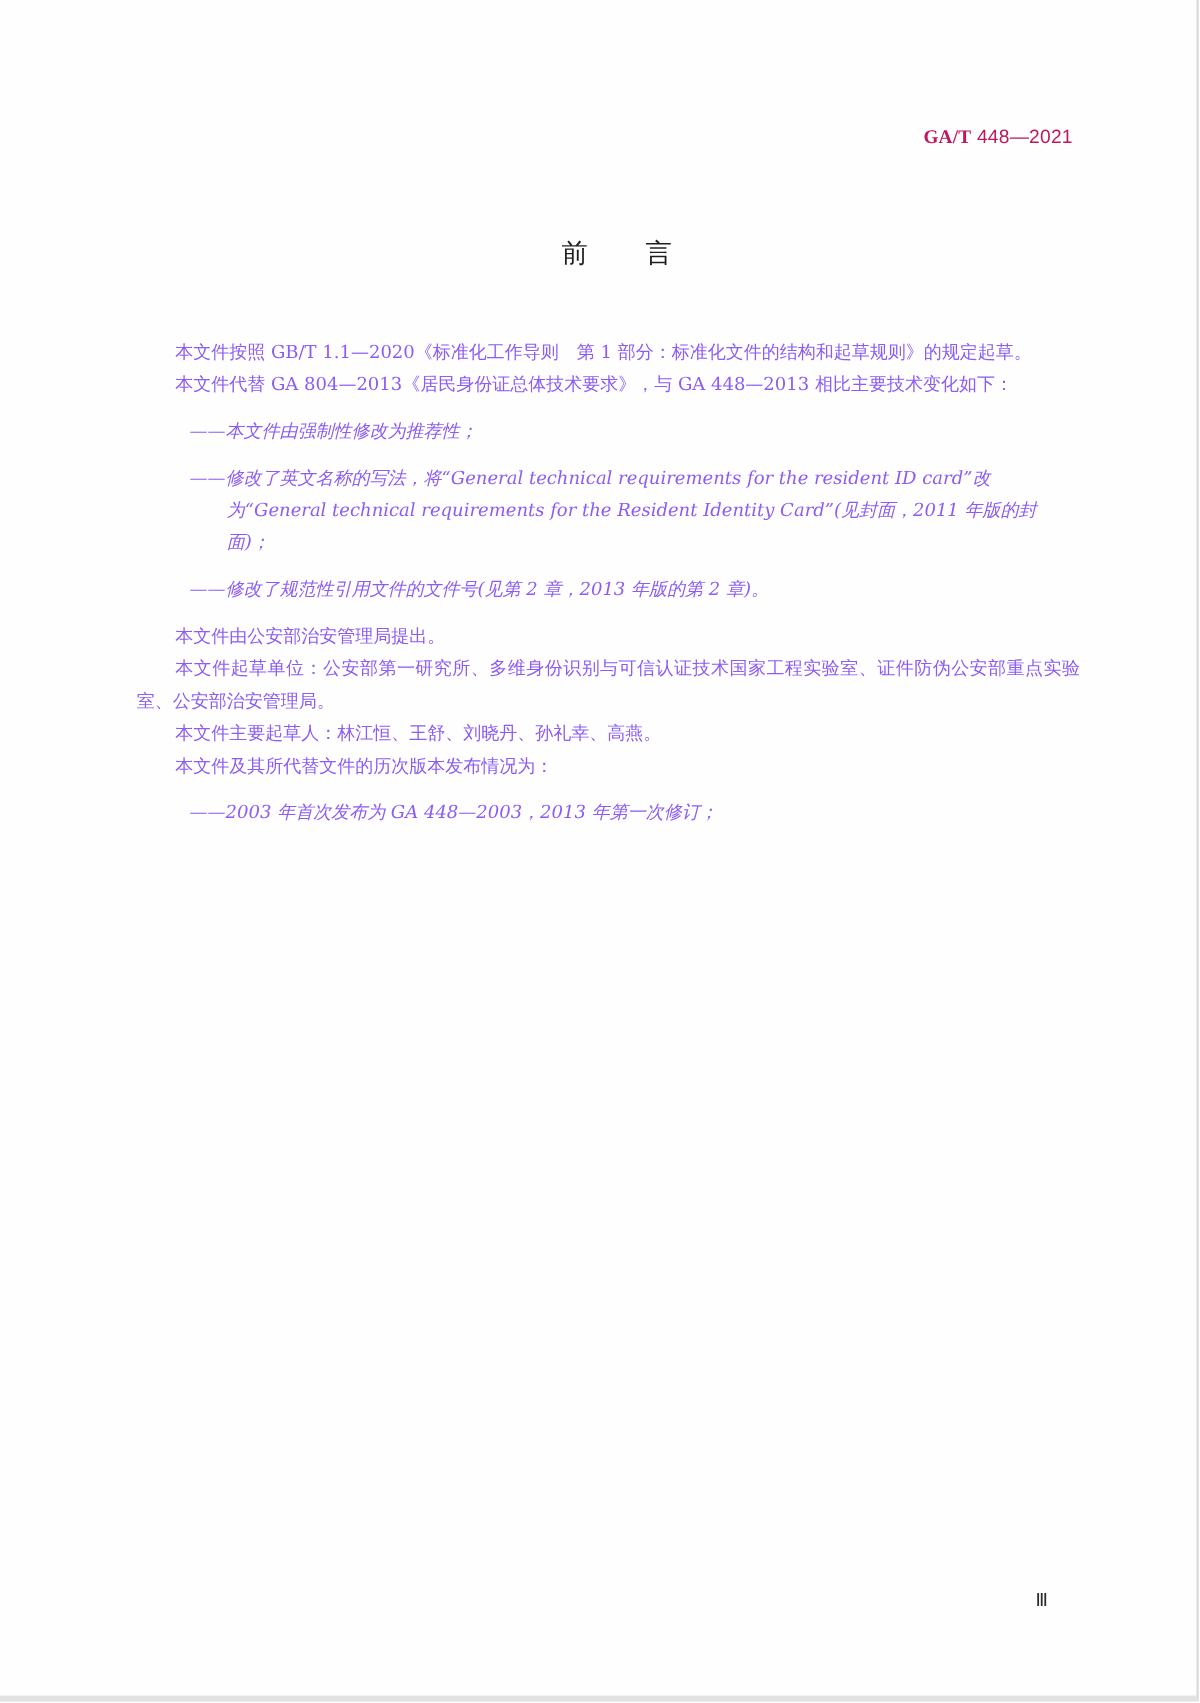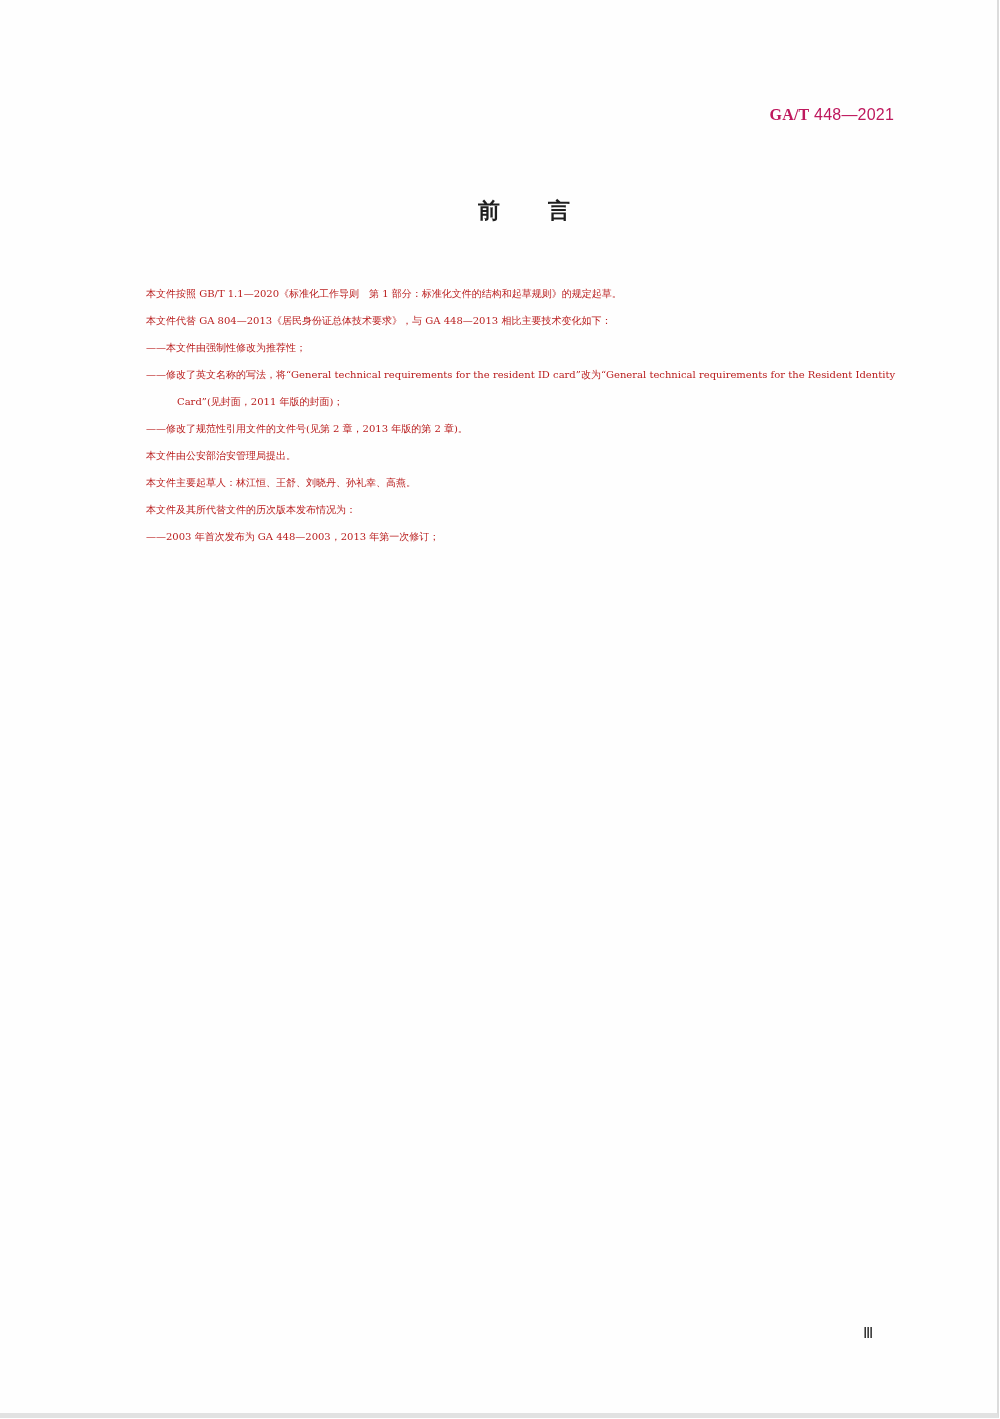--- a/index.html
+++ b/index.html
@@ -48,46 +48,46 @@
     color: #ebebeb;
     letter-spacing: 1px;
     line-height: 1;
     user-select: none;
   }
   .title {
     position: absolute;
     top: 196px;
     left: 420px;
     width: 160px;
-    text-align: center;
     font-family: "DejaVu Sans", sans-serif;
-    font-weight: bold;
+    font-weight: normal;
     font-size: 22px;
     color: #1e1e1e;
     letter-spacing: 48px;
     padding-left: 48px;
   }
   .body-text {
     position: absolute;
     top: 280px;
     left: 114px;
     width: 786px;
-    font-size: 10px;
+    font-size: 15px;
     line-height: 27px;
-    color: #b91c1c;
+    color: #8b5cf6;
   }
   .para {
     margin: 0;
     text-indent: 32px;
     text-align: justify;
   }
   .dash-item {
-    margin: 0;
+    margin: 12px;
     padding-left: 63px;
     text-indent: -31px;
+    font-style: italic;
   }
   .dash-item.wrap {
     padding-left: 63px;
   }
   .page-num {
     position: absolute;
     top: 1324px;
     left: 863px;
     font-family: "Liberation Serif", serif;
     font-size: 15px;
@@ -103,19 +103,20 @@
 
   <div class="title">前言</div>
 
   <div class="body-text">
     <p class="para">本文件按照 GB/T 1.1—2020《标准化工作导则　第 1 部分：标准化文件的结构和起草规则》的规定起草。</p>
     <p class="para">本文件代替 GA 804—2013《居民身份证总体技术要求》，与 GA 448—2013 相比主要技术变化如下：</p>
     <p class="dash-item">——本文件由强制性修改为推荐性；</p>
     <p class="dash-item wrap">——修改了英文名称的写法，将“General technical requirements for the resident ID card”改为“General technical requirements for the Resident Identity Card”(见封面，2011 年版的封面)；</p>
     <p class="dash-item">——修改了规范性引用文件的文件号(见第 2 章，2013 年版的第 2 章)。</p>
     <p class="para">本文件由公安部治安管理局提出。</p>
+    <p class="para">本文件起草单位：公安部第一研究所、多维身份识别与可信认证技术国家工程实验室、证件防伪公安部重点实验室、公安部治安管理局。</p>
     <p class="para">本文件主要起草人：林江恒、王舒、刘晓丹、孙礼幸、高燕。</p>
     <p class="para">本文件及其所代替文件的历次版本发布情况为：</p>
     <p class="dash-item">——2003 年首次发布为 GA 448—2003，2013 年第一次修订；</p>
   </div>
 
   <div class="page-num">Ⅲ</div>
 </div>
 
 </body></html>

